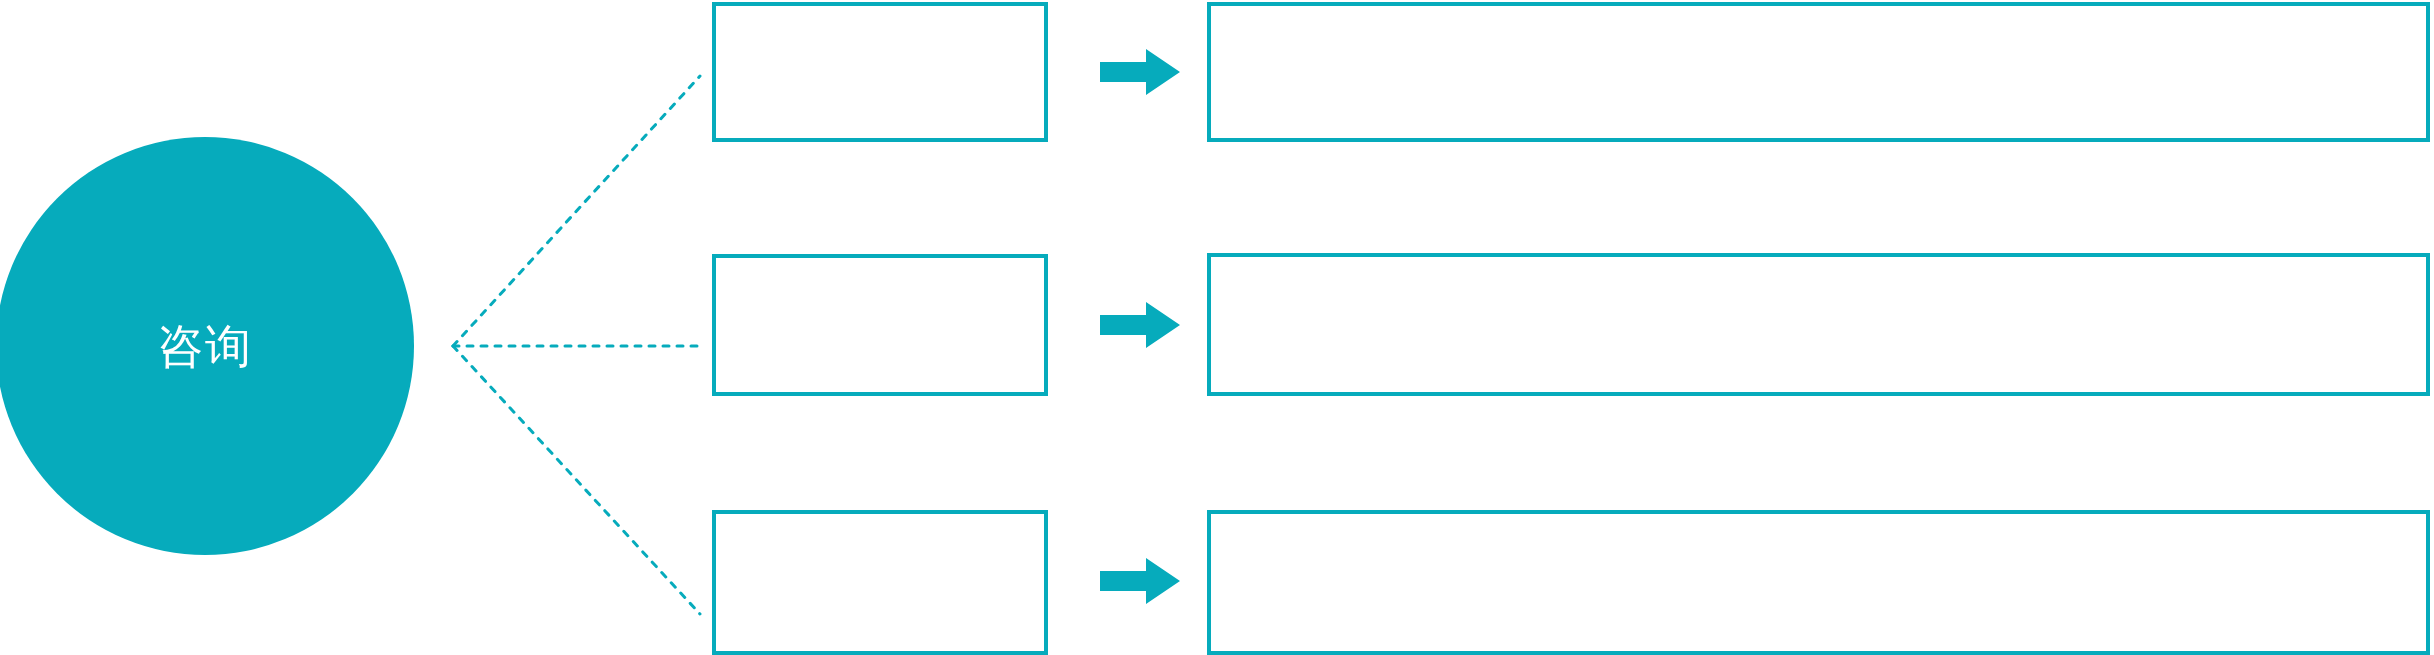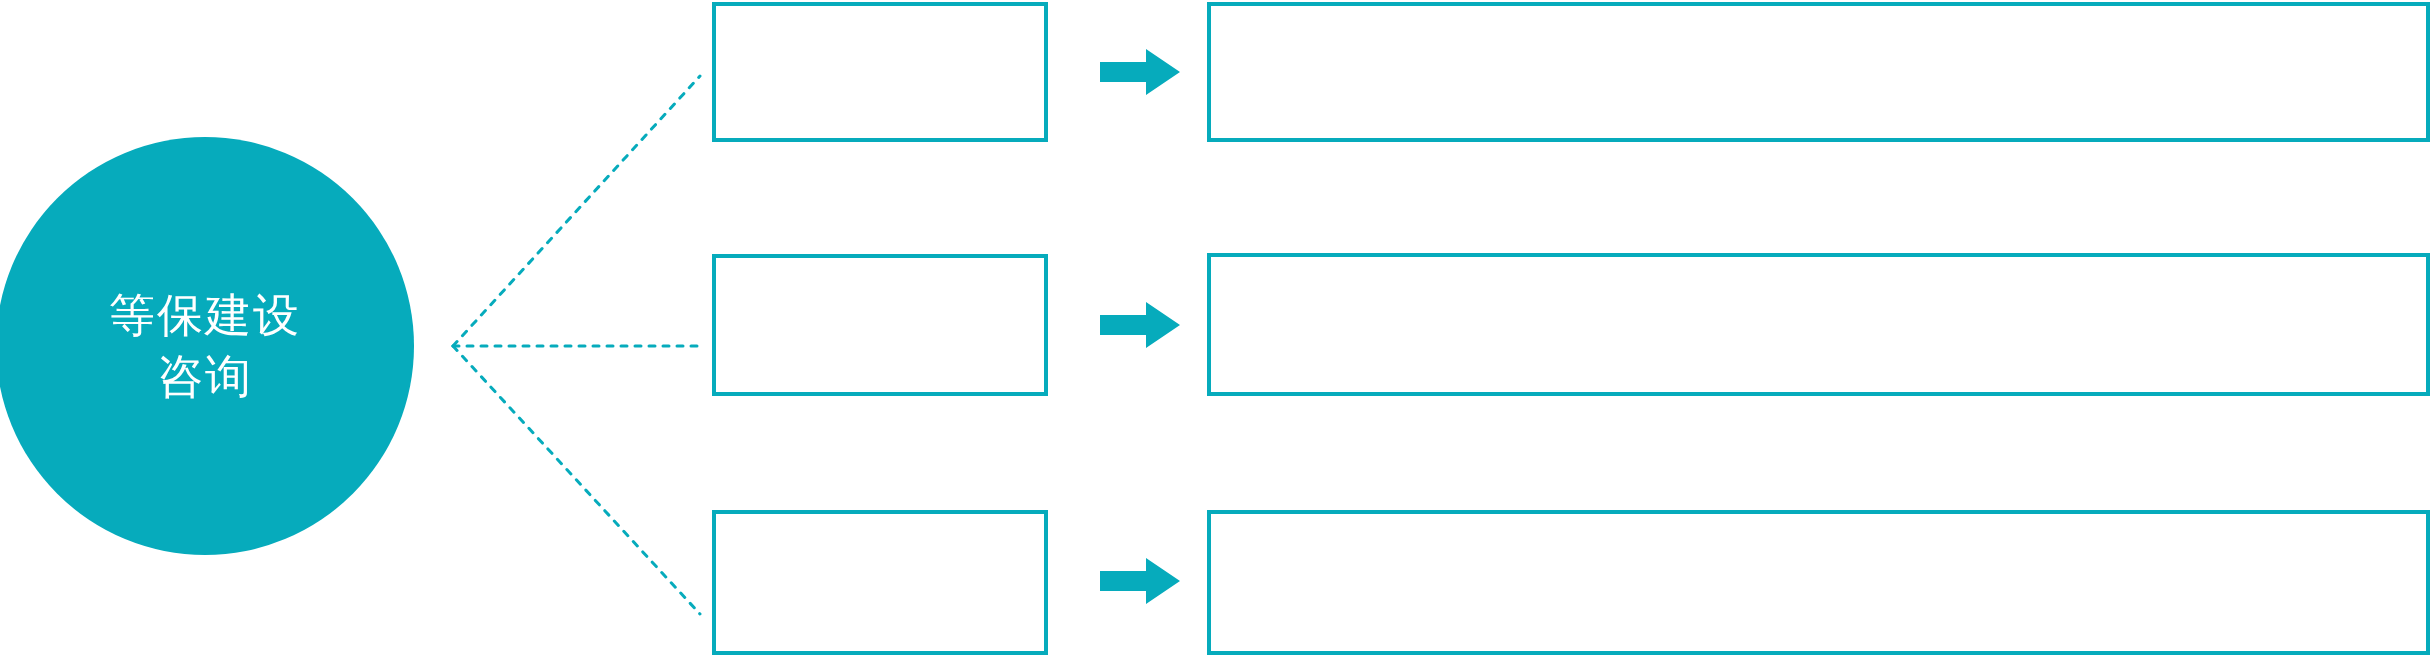--- a/index.html
+++ b/index.html
@@ -106,21 +106,20 @@
 
 <div id="canvas">
 
   <svg class="connectors" viewBox="0 0 2434 655" preserveAspectRatio="none" xmlns="http://www.w3.org/2000/svg">
     <line x1="453" y1="346" x2="700" y2="76" stroke="#06abbc" stroke-width="3" stroke-dasharray="6 8" stroke-linecap="round"></line>
     <line x1="453" y1="346" x2="700" y2="346" stroke="#06abbc" stroke-width="3" stroke-dasharray="6 8" stroke-linecap="round"></line>
     <line x1="453" y1="346" x2="700" y2="614" stroke="#06abbc" stroke-width="3" stroke-dasharray="6 8" stroke-linecap="round"></line>
   </svg>
 
   <div class="hub">
-    <div class="hub-line">等保建设</div>
     <div class="hub-line">咨询</div>
   </div>
 
   <div class="box box-small r1">
     <span class="box-text"></span>
   </div>
   <div class="arrow r1">
     <svg viewBox="0 0 80 46" xmlns="http://www.w3.org/2000/svg">
       <polygon points="0,13 46,13 46,0 80,23 46,46 46,33 0,33" fill="#06abbc"></polygon>
     </svg>

